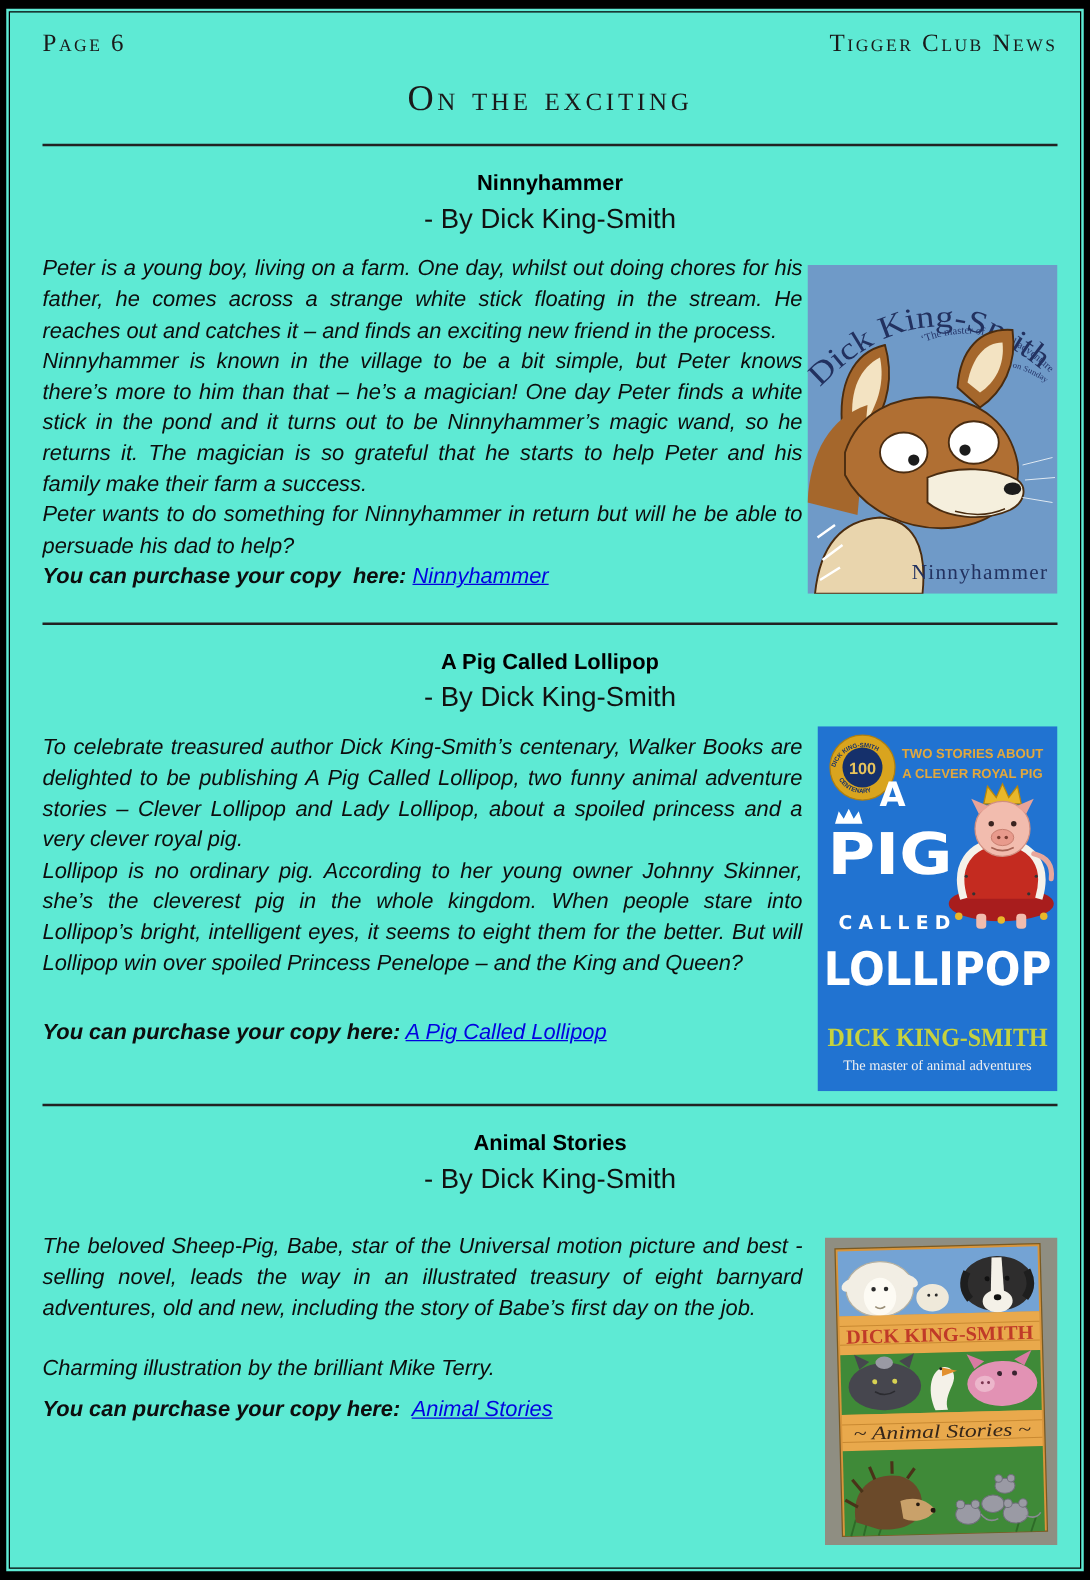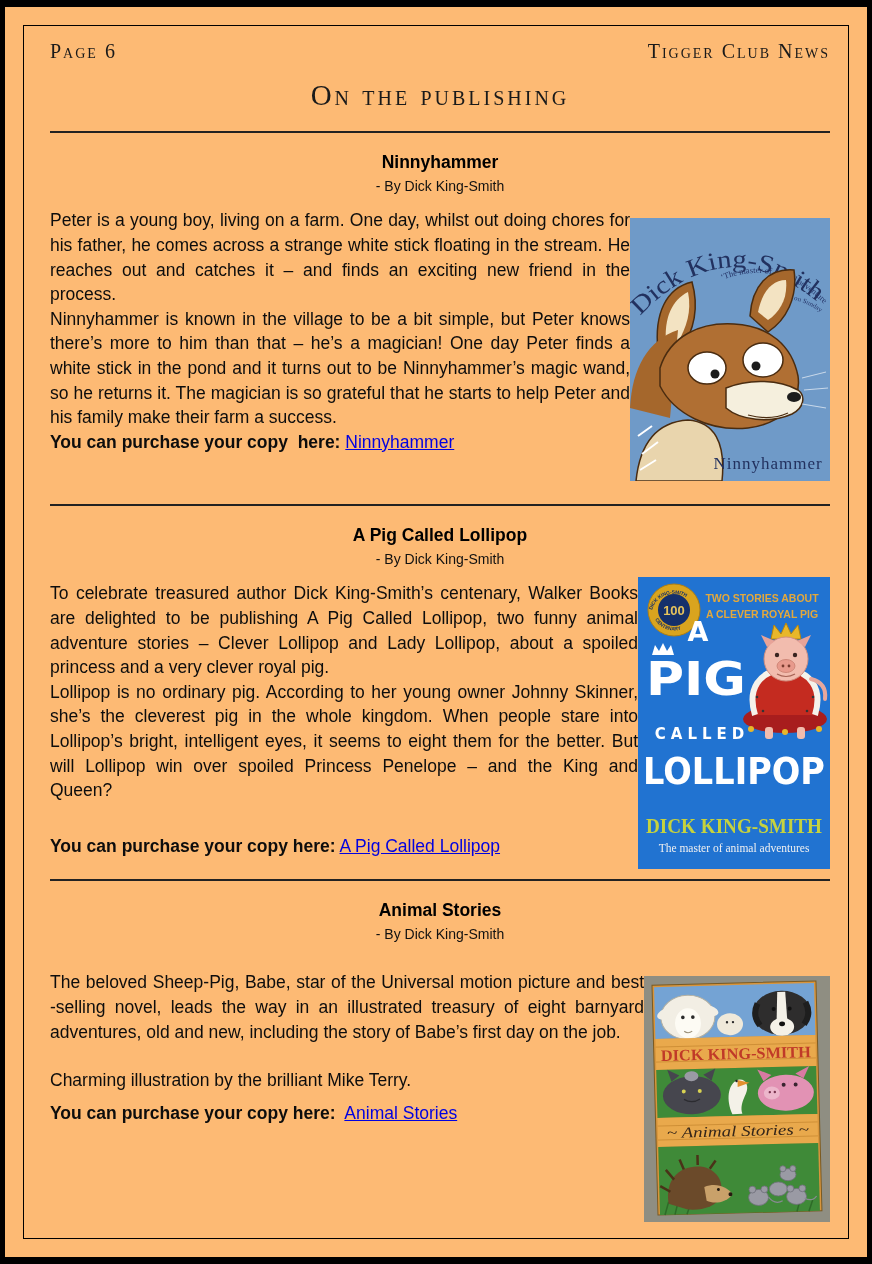--- a/index.html
+++ b/index.html
@@ -1,20 +1,20 @@
 <!DOCTYPE html>
 <html><head>
 <meta charset="utf-8">
 <style>
   * { box-sizing: border-box; }
   html,body { margin:0; padding:0; background:#fff; }
   .page {
-    width:872px; height:1264px; background:#fdba74;
+    width:872px; height:1264px; background:#5eead4;
     border:5px solid #000; border-top-width:7px; border-bottom-width:7px;
-    padding:18px;
+    padding:2px;
   }
   .inner {
     width:100%; height:100%;
     border:1px solid #000;
     padding:14px 18px 0 26px;
     overflow:hidden;
     font-family:"Liberation Sans","DejaVu Sans",sans-serif;
     color:#111;
   }
   .masthead-row {
@@ -28,27 +28,27 @@
     font-variant:small-caps; font-weight:normal;
     font-size:29px; letter-spacing:3px; color:#1a1a1a;
   }
   hr.rule {
     border:none; border-top:2px solid #222; margin:13px 0 0 0;
   }
   section h2 {
     margin:19px 0 0 0; text-align:center;
     font-size:17.5px; font-weight:bold; color:#000;
   }
-  .byline { text-align:center; font-size:14px; margin-top:5px; }
+  .byline { text-align:center; font-size:22px; margin-top:5px; }
   .row { display:flex; align-items:flex-start; margin-top:14px; }
   .text-col {
     width:608px; font-size:17.5px; line-height:24.6px;
     text-align:justify; color:#0d0d0d;
   }
-  .text-col p { margin:0; }
+  .text-col p { margin:0;font-style:italic; }
   .img-col { margin-left:auto; }
   .purchase { white-space:pre-wrap; }
   .purchase strong { font-weight:bold; }
   a.buy-link { color:#0202e0; text-decoration:underline; cursor:pointer; }
   
   .s1 .cover { margin-top:10px; }
   .s2 .cover { margin-top:-4px; }
   .s2 .purchase { margin-top:31px; }
   .s3 .row { margin-top:6px; }
   .s3 .p1 { margin-top:22px; }
@@ -63,30 +63,31 @@
 <body>
 
 <div class="page">
  <div class="inner">
 
   <div class="masthead-row">
     <span>Page 6</span>
     <span>Tigger Club News</span>
   </div>
 
-  <h1 class="page-title">On the publishing</h1>
+  <h1 class="page-title">On the exciting</h1>
   <hr class="rule">
 
   <section class="s1">
     <h2>Ninnyhammer</h2>
     <div class="byline">- By Dick King-Smith</div>
     <div class="row">
       <div class="text-col">
         <p>Peter is a young boy, living on a farm. One day, whilst out doing chores for his father, he comes across a strange white stick floating in the stream. He reaches out and catches it – and finds an exciting new friend in the process.</p>
         <p>Ninnyhammer is known in the village to be a bit simple, but Peter knows there’s more to him than that – he’s a magician! One day Peter finds a white stick in the pond and it turns out to be Ninnyhammer’s magic wand, so he returns it. The magician is so grateful that he starts to help Peter and his family make their farm a success.</p>
+        <p>Peter wants to do something for Ninnyhammer in return but will he be able to persuade his dad to help?</p>
         <p class="purchase"><strong>You can purchase your copy  here:</strong> <a class="buy-link" href="#">Ninnyhammer</a></p>
       </div>
       <div class="img-col">
 
         <svg class="cover" width="200" height="263" viewBox="0 0 200 263">
           <rect width="200" height="263" fill="#6f9ac8"></rect>
           <defs>
             <path id="c1arc" d="M 10 98 Q 98 6 192 88"></path>
             <path id="c1arc2" d="M 92 62 Q 148 40 194 86"></path>
             <path id="c1arc3" d="M 128 84 Q 166 72 198 100"></path>

